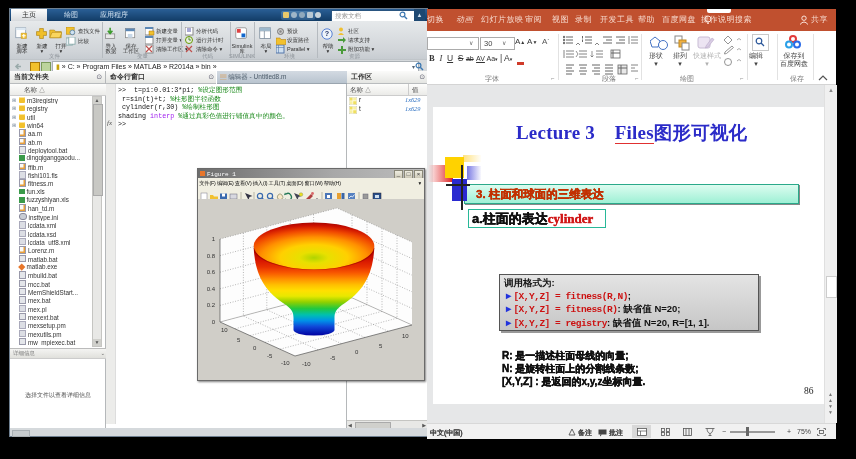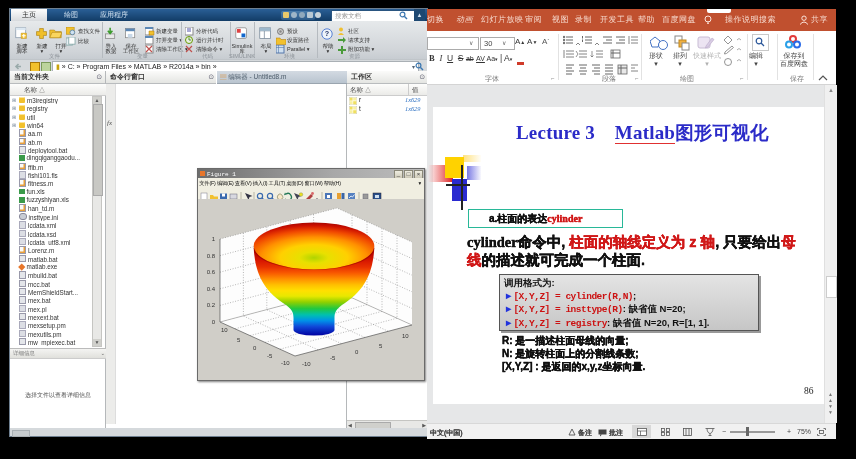--- a/index.html
+++ b/index.html
@@ -276,20 +276,25 @@
           <div style="position:absolute;bottom:0;width:8px;height:7px;background:#d0d0cc;font-size:5px;text-align:center;color:#555;line-height:7px;">▼</div>
         </div>
         <div class="abs" style="left:0;top:277px;width:95px;height:9px;background:linear-gradient(#f4f4f2,#e0e0dc);border-top:1px solid #bbb;border-bottom:1px solid #ccc;font-size:5.5px;color:#777;padding-left:3px;line-height:9px;">详细信息 <span style="float:right;margin-right:3px;">⌄</span></div>
         <div class="abs" style="left:2px;top:320px;width:92px;font-size:6px;color:#555;text-align:center;white-space:nowrap;">选择文件以查看详细信息</div>
       </div>
       <div class="abs" id="pcmd">
         <div class="abs phead" style="left:0;top:0;width:106px;height:12px;">命令行窗口 <span style="float:right;font-weight:normal;margin-right:2px;color:#667">⊙</span></div>
         <div class="abs" style="left:111px;top:0;width:129px;height:12px;background:linear-gradient(#d3dae2,#b9c4cf);border-bottom:1px solid #9aa5af;font-size:6.5px;color:#4a5a68;line-height:12px;padding-left:3px;"><span style="color:#d88a2a">▤</span> 编辑器 - Untitled8.m</div>
         <div class="abs" style="left:0;top:13px;width:9px;height:340px;background:#ececea;border-right:1px solid #ddd;"></div>
         <div class="abs" style="left:1px;top:48px;width:8px;font-size:7px;font-style:italic;color:#555;font-family:'Liberation Serif',serif;">fx</div>
+        <div class="abs" id="cmdtext" style="left:12px;top:15px;font-family:'Liberation Mono',monospace;font-size:6.7px;line-height:8.6px;color:#111;white-space:pre;">&gt;&gt;  t=pi:0.01:3*pi; <span class="cmt">%设定图形范围</span>
+ r=sin(t)+t; <span class="cmt">%柱形图半径函数</span>
+ cylinder(r,30) <span class="cmt">%绘制柱形图</span>
+shading <span style="color:#a020f0">interp</span> <span class="cmt">%通过真彩色值进行铺值真中的颜色。</span>
+&gt;&gt;</div>
       </div>
       <div class="abs" id="pws">
         <div class="abs phead" style="left:0;top:0;width:76px;height:12px;">工作区 <span style="float:right;font-weight:normal;margin-right:2px;color:#667">⊙</span></div>
         <div class="abs" style="left:0;top:13px;width:80px;height:11px;background:linear-gradient(#fdfdfc,#ebebe8);border-bottom:1px solid #ccc;font-size:6.5px;color:#444;line-height:11px;"><span style="padding-left:3px;">名称 △</span><span style="position:absolute;left:61px;border-left:1px solid #ccc;padding-left:3px;">值</span></div>
         <svg class="abs" style="left:2px;top:26px" width="8" height="8" viewBox="0 0 8 8">
             <rect width="8" height="8" fill="#fff" stroke="#aaa" stroke-width="0.6"></rect>
             <rect x="0.6" y="0.6" width="3" height="3" fill="#f0e060"></rect>
             <rect x="4.2" y="4.2" width="3.2" height="3.2" fill="#f0e060"></rect>
             <rect x="0.6" y="4.2" width="3" height="3.2" fill="#f8f0a0"></rect>
             <rect x="4.2" y="0.6" width="3.2" height="3" fill="#f8f0a0"></rect>
@@ -459,21 +464,21 @@
       <div class="abs rtab" style="left:98px;">审阅</div>
       <div class="abs rtab" style="left:125px;">视图</div>
       <div class="abs rtab" style="left:148px;">录制</div>
       <div class="abs rtab" style="left:173px;">开发工具</div>
       <div class="abs rtab" style="left:211px;">帮助</div>
       <div class="abs rtab" style="left:235px;">百度网盘</div>
       <svg class="abs" style="left:277px;top:6px" width="8" height="11" viewBox="0 0 8 11">
           <circle cx="4" cy="4" r="3" fill="none" stroke="#fbe3da" stroke-width="1"></circle>
           <path d="M3 7 h2 M3 8.5 h2" stroke="#fbe3da" stroke-width="0.8"></path>
         </svg>
-      <div class="abs rtab" style="left:298px;">操作说明搜索</div>
+      <div class="abs rtab" style="left:274px;">操作说明搜索</div>
       <svg class="abs" style="left:372px;top:6px" width="10" height="10" viewBox="0 0 10 10">
           <circle cx="5" cy="3.2" r="2.2" fill="none" stroke="#fbe3da" stroke-width="1"></circle>
           <path d="M1 9.5 q4-5 8 0" fill="none" stroke="#fbe3da" stroke-width="1"></path>
         </svg>
       <div class="abs rtab" style="left:384px;">共享</div>
       <div class="abs" style="left:280px;top:0;width:24px;height:3.5px;background:#fff;border-radius:0 0 2px 2px;"></div>
     </div>
     <div class="abs" id="ppt-ribbon">
 
       <div class="abs" style="left:0;top:6px;width:50px;height:11px;background:#fff;border:1px solid #ababab;"></div>
@@ -569,42 +574,42 @@
       <div class="abs rbl" style="left:352px;width:30px;">保存到<br>百度网盘</div>
       <div class="abs rlabel" style="left:363px;">保存</div>
       <div class="rsep" style="left:386px;"></div>
       <svg class="abs" style="left:391px;top:44px" width="10" height="6" viewBox="0 0 10 6">
           <path d="M1 5 L5 1 L9 5" fill="none" stroke="#555" stroke-width="1.2"></path>
         </svg>
     </div>
     <div class="abs" id="ppt-slidearea">
       <div class="abs" id="slide">
 
-        <div class="abs" style="left:83px;top:12.5px;font-family:'Liberation Serif',serif;font-size:19px;font-weight:bold;color:#2b2bc8;letter-spacing:0.2px;">Lecture 3&nbsp;&nbsp;&nbsp;&nbsp;<span style="border-bottom:1.5px solid #e03030;">Matlab</span><span style="font-family:'Liberation Sans',sans-serif;font-size:18.5px;">图形可视化</span></div>
+        <div class="abs" style="left:83px;top:12.5px;font-family:'Liberation Serif',serif;font-size:19px;font-weight:bold;color:#2b2bc8;letter-spacing:0.2px;">Lecture 3&nbsp;&nbsp;&nbsp;&nbsp;<span style="border-bottom:1.5px solid #e03030;">Files</span><span style="font-family:'Liberation Sans',sans-serif;font-size:18.5px;">图形可视化</span></div>
 
         <div class="abs" style="left:-5px;top:57.5px;width:25px;height:17.5px;background:linear-gradient(90deg, rgba(255,240,240,0.1), #ee8888 55%, #e02020);z-index:3;"></div>
         <div class="abs" style="left:30px;top:47.5px;width:18px;height:7.5px;background:linear-gradient(90deg,#ffe280,rgba(255,226,128,0.05));z-index:3;"></div>
         <div class="abs" style="left:34px;top:58.5px;width:14px;height:14px;background:linear-gradient(90deg,#7a7ae4,rgba(122,122,228,0.05));z-index:3;"></div>
         <div class="abs" style="left:12px;top:49.5px;width:18.5px;height:21px;background:#ffd200;z-index:4;"></div>
         <div class="abs" style="left:18.5px;top:72.3px;width:15.5px;height:21.7px;background:#2a2ad0;z-index:4;"></div>
         <div class="abs" style="left:28.4px;top:58px;width:1.3px;height:45px;background:#222;z-index:5;"></div>
         <div class="abs" style="left:12.6px;top:77.3px;width:24.5px;height:1.3px;background:#222;z-index:5;"></div>
 
-
-        <div class="abs cjk" style="left:35px;top:102px;width:133px;height:17px;border:1px solid #28b898;font-size:10px;font-weight:bold;color:#111;line-height:17px;padding-left:20px;">a.柱面的表达<span style="color:#d01818;font-family:'Liberation Serif',serif;">cylinder</span></div>
-
-        <div class="abs cjk" style="left:34px;top:126px;width:360px;font-size:14.5px;font-weight:bold;color:#111;line-height:18px;"><span style="font-family:'Liberation Serif',serif;">cylinder</span>命令中, <span style="color:#d01818">柱面的轴线定义为 z 轴</span>, 只要给出<span style="color:#d01818">母</span><br><span style="color:#d01818">线</span>的描述就可完成一个柱面.</div>
+        <div class="abs cjk" style="left:31px;top:77px;width:322px;height:18px;background:linear-gradient(#dcfcf0,#9ef0d5);border:1px solid #2aa98a;box-shadow:1px 1px 0 #888;font-size:11.5px;font-weight:bold;color:#c23000;line-height:18px;padding-left:11px;">3. 柱面和球面的三维表达</div>
+
+        <div class="abs cjk" style="left:35px;top:102px;width:133px;height:17px;border:1px solid #28b898;font-size:13px;font-weight:bold;color:#111;line-height:17px;padding-left:3px;">a.柱面的表达<span style="color:#d01818;font-family:'Liberation Serif',serif;">cylinder</span></div>
+
 
         <div class="abs" style="left:66px;top:167px;width:254px;height:53px;background:linear-gradient(#e4e4e4,#c6c6c6);border:1px solid #555;box-shadow:2px 2px 0 #999;font-size:9.5px;line-height:12.5px;font-weight:bold;color:#111;padding:2px 0 0 4px;">调用格式为:<br>
-          <span class="bu">►</span><span class="code">[X,Y,Z] = cylinder(R,N)</span>;<br>
-          <span class="bu">►</span><span class="code">[X,Y,Z] = insttype(R)</span>: 缺省值 N=20;<br>
+          <span class="bu">►</span><span class="code">[X,Y,Z] = fitness(R,N)</span>;<br>
+          <span class="bu">►</span><span class="code">[X,Y,Z] = fitness(R)</span>: 缺省值 N=20;<br>
           <span class="bu">►</span><span class="code">[X,Y,Z] = registry</span>: 缺省值 N=20, R=[1, 1].
         </div>
 
-        <div class="abs cjk" style="left:69px;top:228px;font-size:10px;font-weight:bold;color:#111;line-height:12.8px;">R: 是一描述柱面母线的向量;<br>N: 是旋转柱面上的分割线条数;<br>[X,Y,Z] : 是返回的x,y,z坐标向量.</div>
+        <div class="abs cjk" style="left:69px;top:243px;font-size:10px;font-weight:bold;color:#111;line-height:12.8px;">R: 是一描述柱面母线的向量;<br>N: 是旋转柱面上的分割线条数;<br>[X,Y,Z] : 是返回的x,y,z坐标向量.</div>
         <div class="abs" style="left:371px;top:279px;font-size:9.5px;color:#222;font-family:'Liberation Serif',serif;">86</div>
       </div>
 
       <div class="abs" style="left:397px;top:0;width:12px;height:338px;background:#f0f0f0;border-left:1px solid #e0e0e0;">
         <div style="position:absolute;top:2px;left:3px;font-size:6px;color:#888;">▲</div>
         <div style="position:absolute;top:191px;left:1px;width:9px;height:20px;background:#fff;border:1px solid #cdcdcd;"></div>
         <div style="position:absolute;bottom:20px;left:3px;font-size:5px;color:#777;">▲<br>▲</div>
         <div style="position:absolute;bottom:8px;left:3px;font-size:5px;color:#777;">▼<br>▼</div>
       </div>
     </div>

